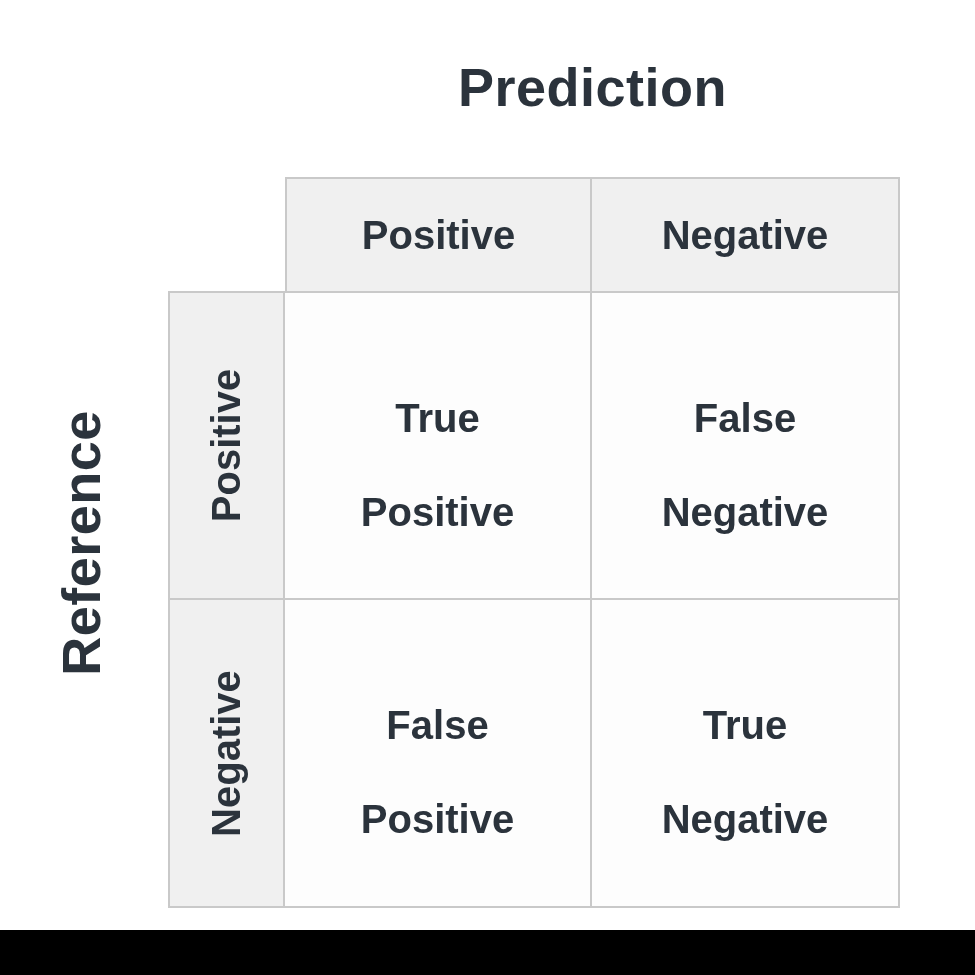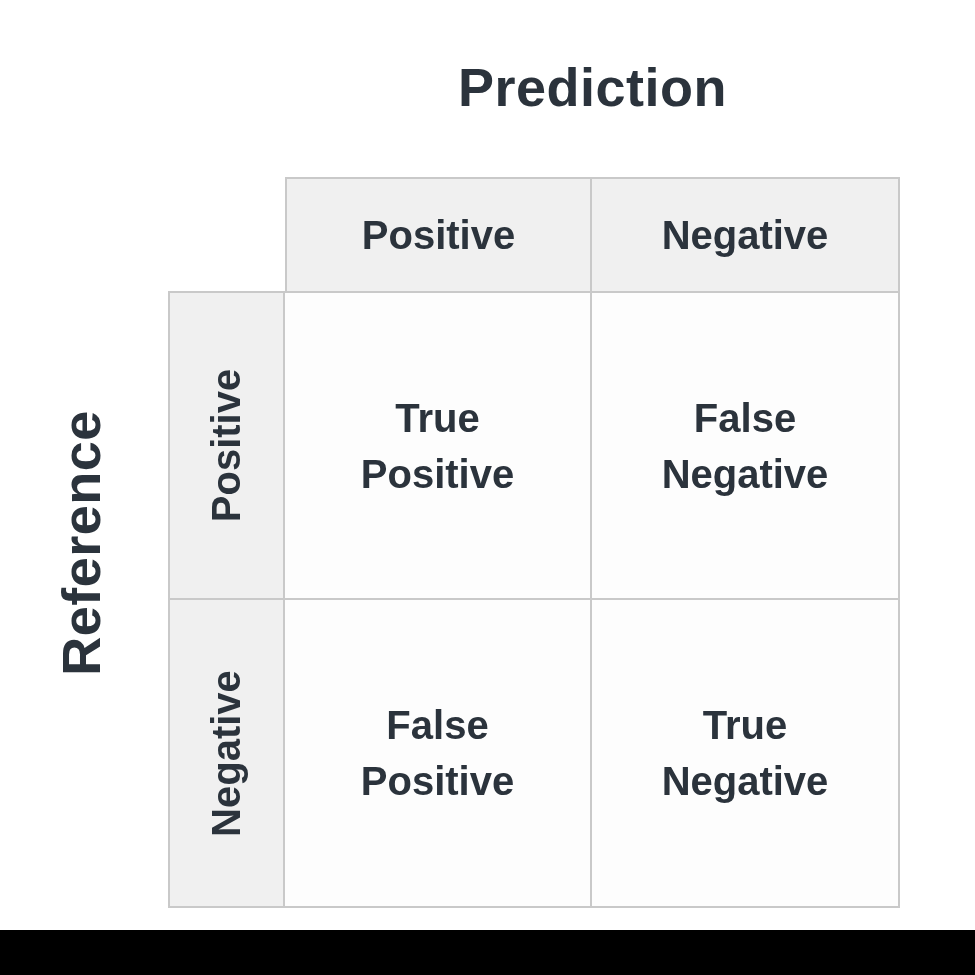--- a/index.html
+++ b/index.html
@@ -99,20 +99,21 @@
     flex-direction: column;
     align-items: center;
     justify-content: center;
     text-align: center;
   }
   .cell-line {
     color: #2b333c;
     font-size: 40px;
     font-weight: 700;
     line-height: 56px;
+    margin-top: 38px;
   }
   .bottom-bar {
     position: absolute;
     left: 0;
     top: 930px;
     width: 975px;
     height: 45px;
     background: #000000;
   }
 </style>

